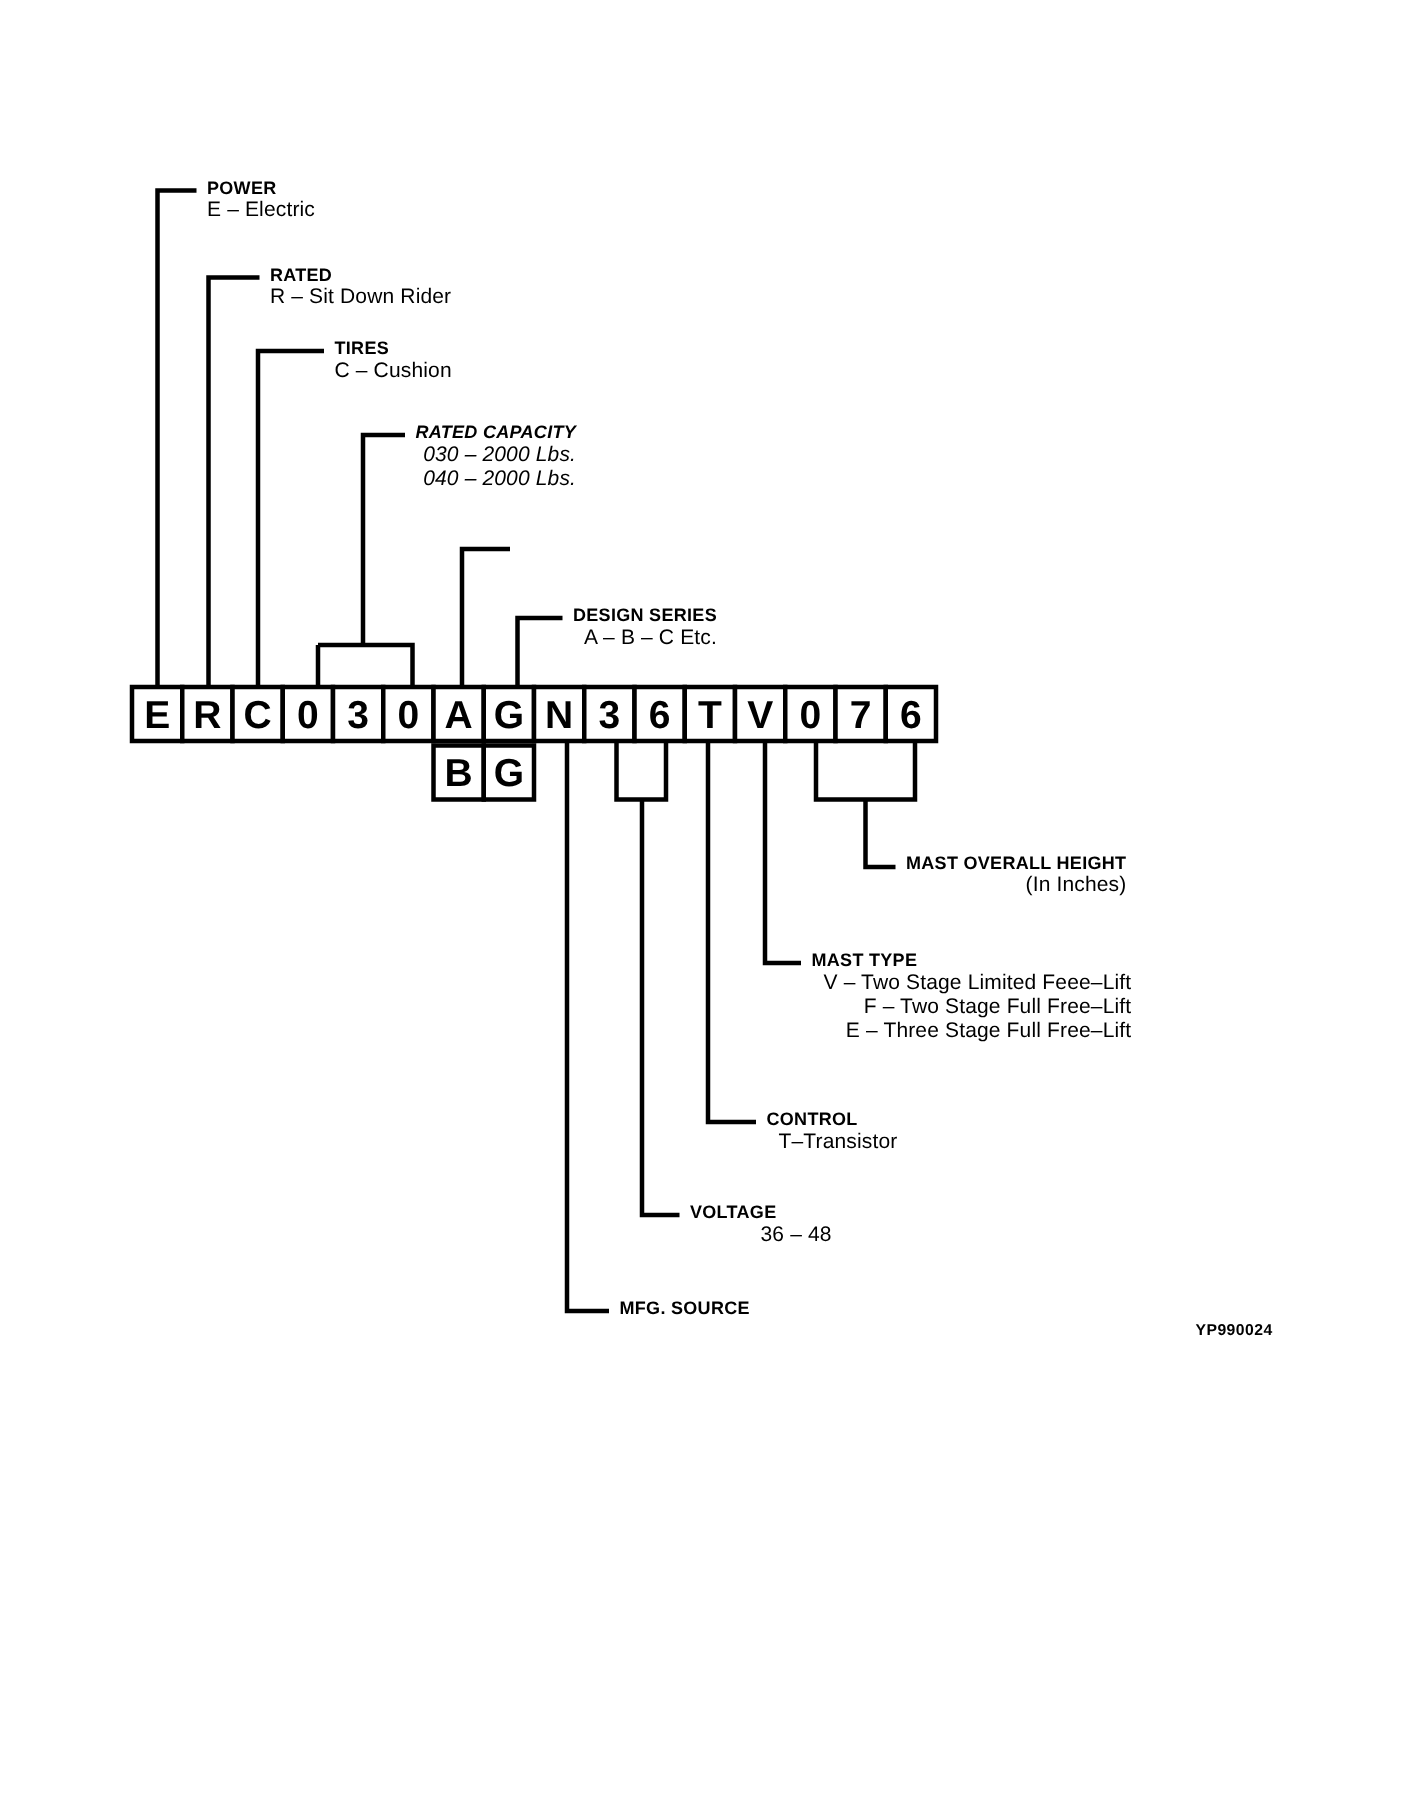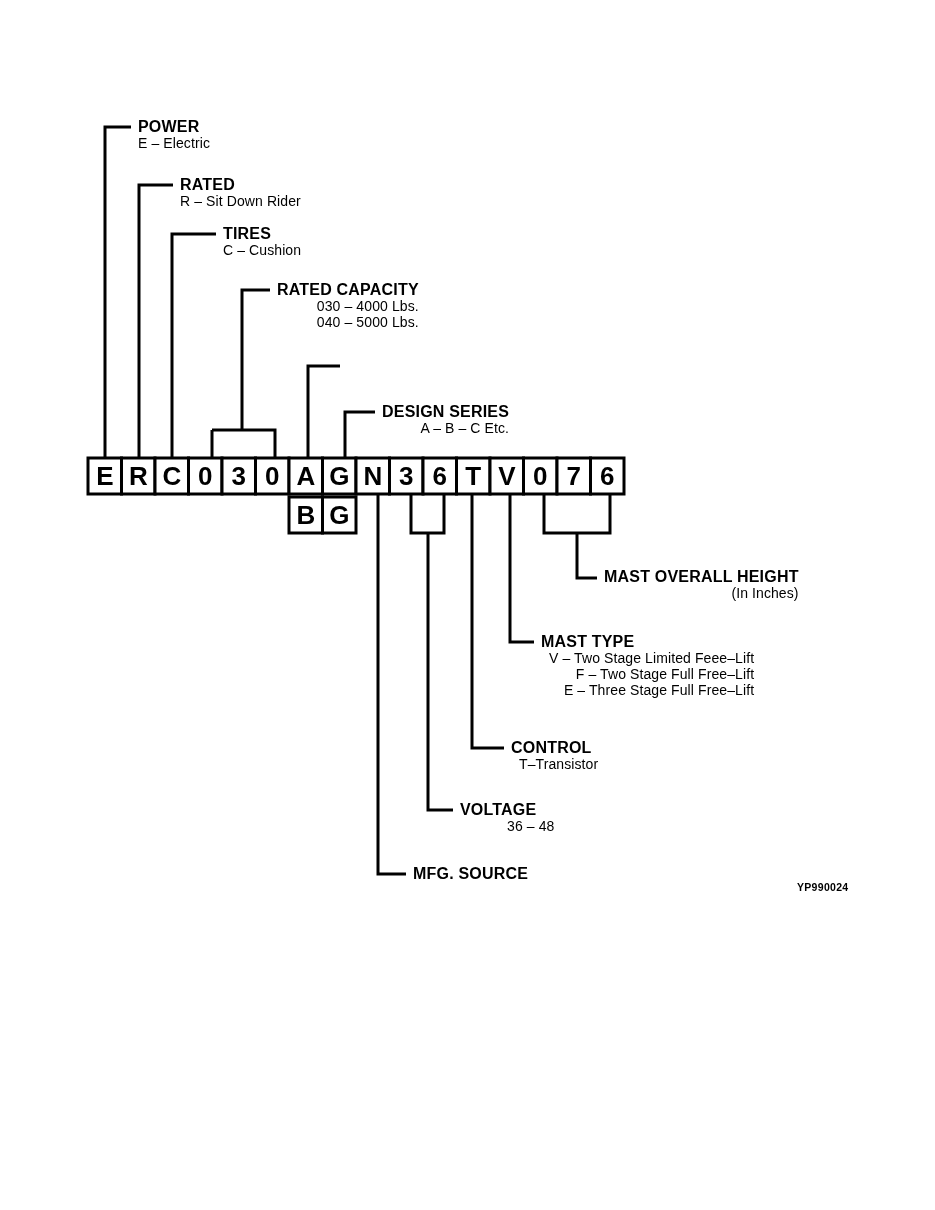--- a/index.html
+++ b/index.html
@@ -26,21 +26,21 @@
     top: 0;
     width: 935px;
     height: 1210px;
   }
   .lbl {
     position: absolute;
     white-space: nowrap;
     line-height: 1.0;
   }
   .lbl-title {
-    font-size: 16px;
+    font-size: 12px;
     font-weight: bold;
     letter-spacing: 0.2px;
   }
   .lbl-sub {
     font-size: 14px;
     font-weight: normal;
     letter-spacing: 0.1px;
     text-align: right;
   }
   .sub-line {
@@ -160,25 +160,25 @@
     </div>
   </div>
 
   <div class="lbl" style="left:223px; top:226px;">
     <div class="lbl-title">TIRES</div>
     <div class="lbl-sub">
       <span class="sub-line">C – Cushion</span>
     </div>
   </div>
 
-  <div class="lbl" style="left:277px; top:282px;">
+  <div class="lbl" style="left:277px; top:282px;font-style:italic;">
     <div class="lbl-title">RATED CAPACITY</div>
     <div class="lbl-sub">
-      <span class="sub-line">030 – 4000 Lbs.</span>
-      <span class="sub-line">040 – 5000 Lbs.</span>
+      <span class="sub-line">030 – 2000 Lbs.</span>
+      <span class="sub-line">040 – 2000 Lbs.</span>
     </div>
   </div>
 
 
   <div class="lbl" style="left:382px; top:404px;">
     <div class="lbl-title">DESIGN SERIES</div>
     <div class="lbl-sub">
       <span class="sub-line">A – B – C  Etc.</span>
     </div>
   </div>

